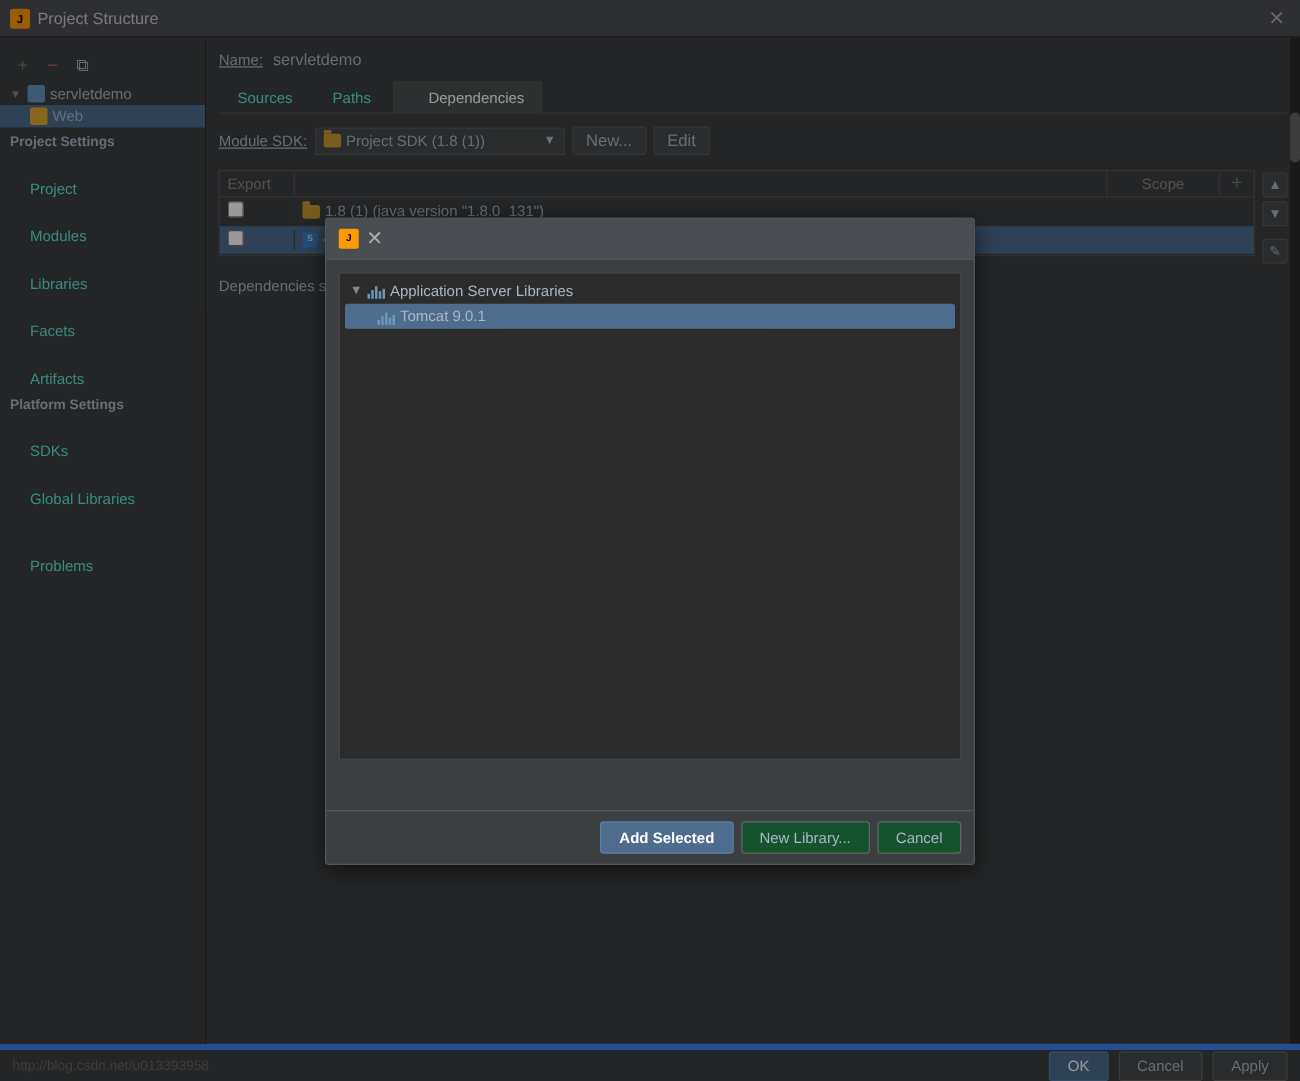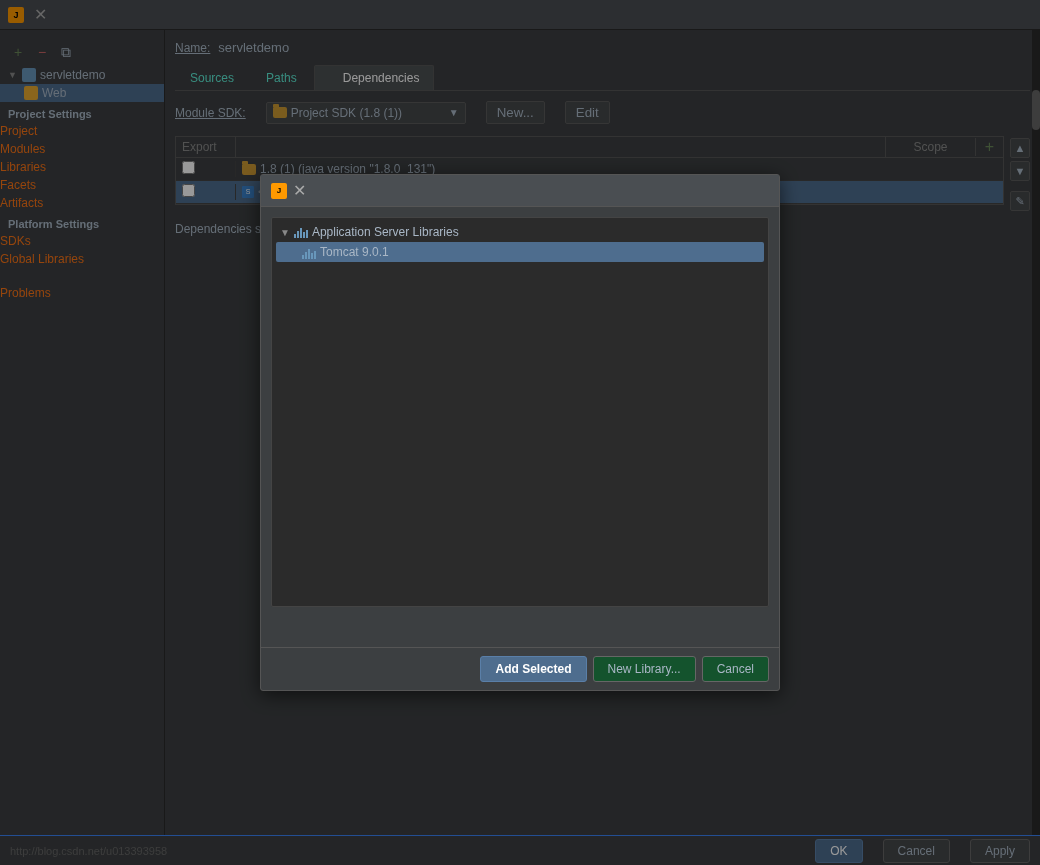--- a/index.html
+++ b/index.html
@@ -109,23 +109,24 @@
       position: relative;
     }
 
     .section-label {
       font-size: 11px;
       font-weight: bold;
       color: #a9b7c6;
       padding: 6px 8px 2px 8px;
     }
     .sidebar-item {
-      padding: 2px 0;
-      cursor: pointer;
-      color: #f97316;
+      padding: 2px 24px;
+      cursor: pointer;
+      color: #5eead4;
+      margin-top: 20px;
     }
 
     
     .content-area {
       flex: 1;
       background: #3c3f41;
       padding: 10px;
     }
 
     
@@ -164,21 +165,21 @@
       background: #4c5052;
       border-color: #555;
       color: #fff;
       padding-left: 28px;
     }
 
     
     .sdk-row {
       display: flex;
       align-items: center;
-      gap: 20px;
+      gap: 6px;
       margin-bottom: 12px;
     }
     .sdk-label {
       color: #a9b7c6;
       text-decoration: underline;
       white-space: nowrap;
     }
     .sdk-select {
       background: #45484a;
       border: 1px solid #5a5a5a;
@@ -397,36 +398,35 @@
     }
     .dialog-btn.secondary {
       background: #14532d;
       color: #a9b7c6;
     }
 
     
     .bottom-bar {
       height: 30px;
       background: #3c3f41;
-      border-top: 1px solid #3b82f6;
+      border-top: 5px solid #3b82f6;
       display: flex;
       align-items: center;
       padding: 0 10px;
       gap: 8px;
       font-size: 11px;
       color: #888;
       justify-content: space-between;
     }
     .bottom-main-btn {
       padding: 4px 14px;
       border-radius: 3px;
       cursor: pointer;
       font-size: 12px;
       border: 1px solid #666;
-      margin-left: 12px;
     }
     .bottom-main-btn.primary {
       background: #4e6d8e;
       color: #fff;
       border-color: #5a7fa8;
     }
     .bottom-main-btn.secondary {
       background: #45484a;
       color: #a9b7c6;
     }
@@ -496,20 +496,21 @@
       justify-content: center;
       font-size: 11px;
       color: #a9b7c6;
     }
   </style>
 </head>
 <body>
 
 <div class="title-bar">
   <div class="title-bar-icon">J</div>
+  <span class="title-bar-text">Project Structure</span>
   <span class="title-bar-close">✕</span>
 </div>
 
 <div class="main-layout">
 
   <div class="sidebar">
     <div class="sidebar-toolbar">
       <div class="toolbar-btn">+</div>
       <div class="toolbar-btn minus">−</div>
       <div class="toolbar-btn copy">⧉</div>

